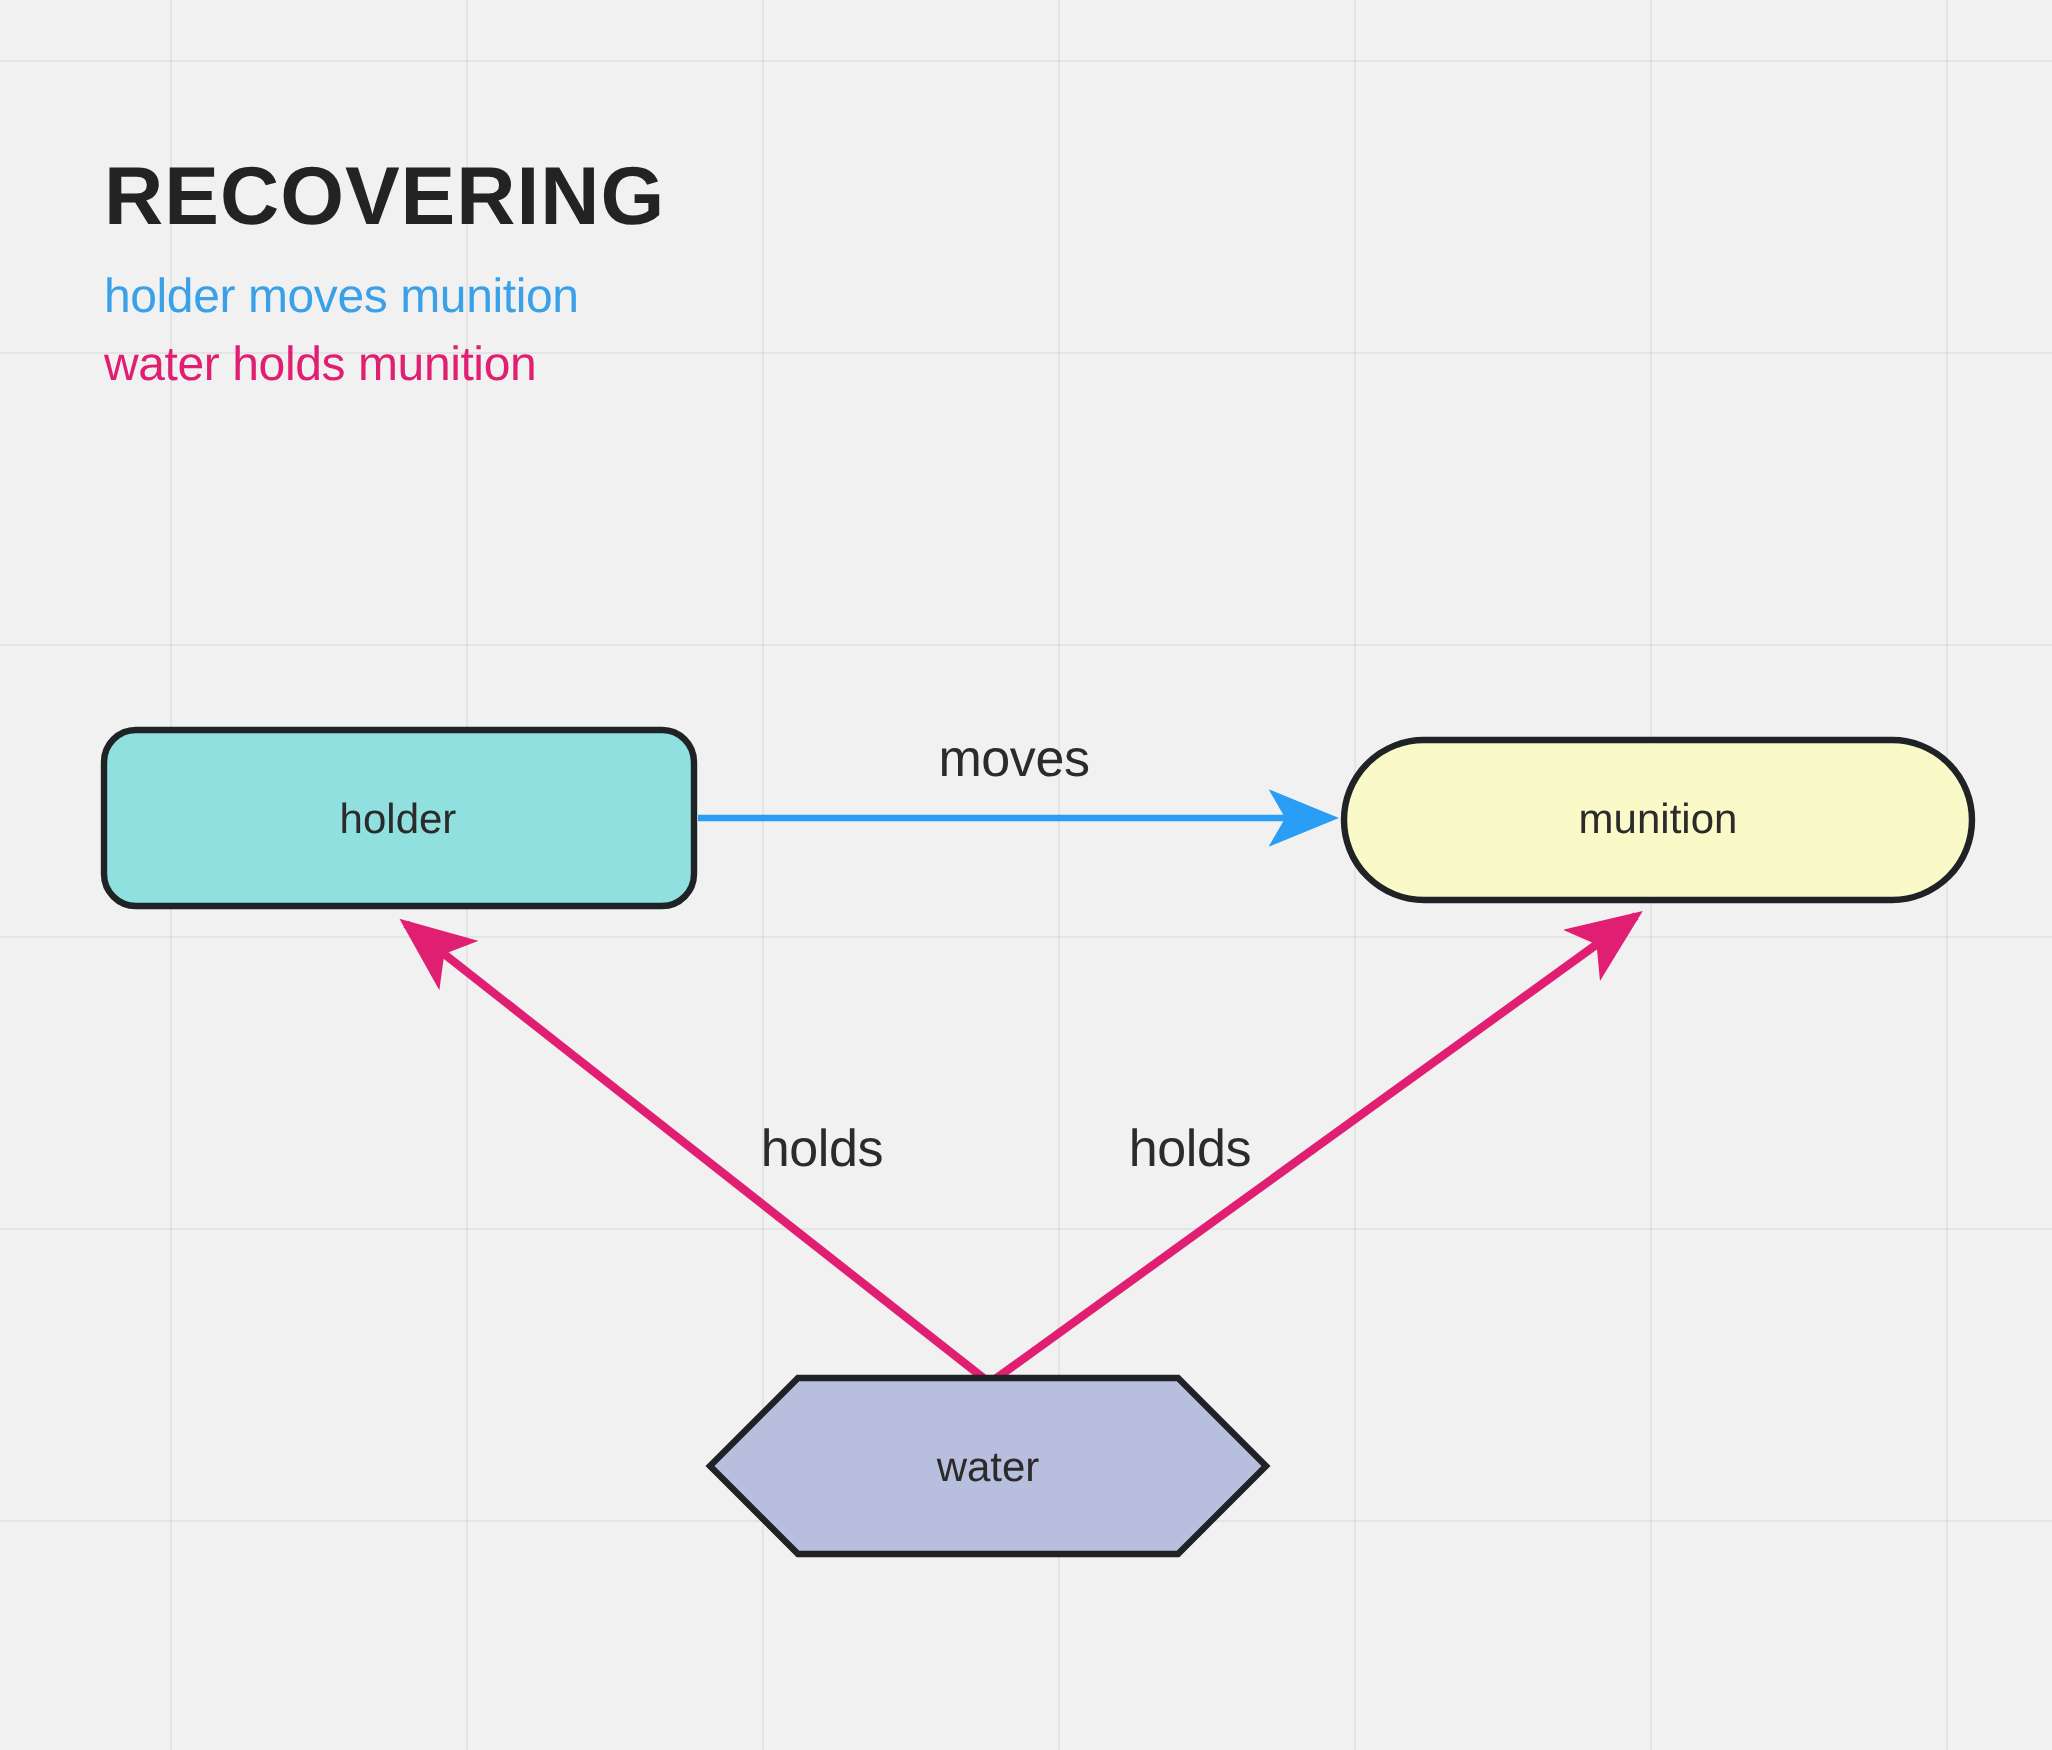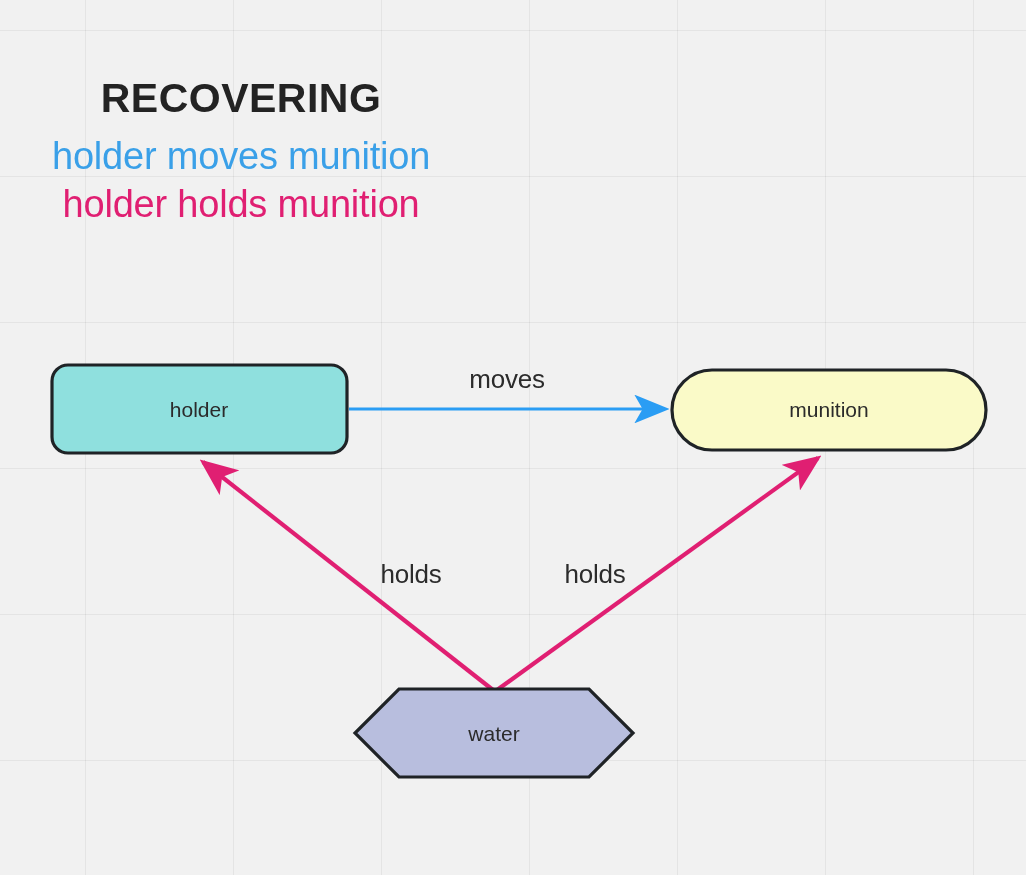--- a/index.html
+++ b/index.html
@@ -20,32 +20,31 @@
     background-position: 85px 30px;
     font-family: "Liberation Sans", sans-serif;
   }
 
   
   #legend {
     position: absolute;
     left: 52px;
     top: 78px;
     line-height: 1;
-    text-align: center;
   }
   #diagram-title {
     font-size: 41px;
     font-weight: bold;
     letter-spacing: 0.5px;
     color: #232323;
     margin: 0 0 18px 0;
     white-space: nowrap;
   }
   .legend-line {
-    font-size: 38px;
+    font-size: 24px;
     font-weight: normal;
     margin: 0 0 10px 0;
     white-space: nowrap;
     letter-spacing: -0.2px;
   }
   .legend-line.c-blue { color: #3aa0e8; }
   .legend-line.c-pink { color: #e01f72; }
 
   
   #graph {
@@ -77,21 +76,21 @@
   .edge-line { fill: none; }
 </style>
 </head>
 <body>
 
 <div id="canvas">
 
   <div id="legend">
     <div id="diagram-title">RECOVERING</div>
     <div class="legend-line c-blue">holder moves munition</div>
-    <div class="legend-line c-pink">holder holds munition</div>
+    <div class="legend-line c-pink">water holds munition</div>
   </div>
 
   <svg id="graph" viewBox="0 0 1026 875">
     <defs>
       <marker id="arrow-blue" markerWidth="11" markerHeight="9" refX="9.6" refY="4.5" orient="auto" markerUnits="strokeWidth">
         <path d="M0,0 L11,4.5 L0,9 L2.6,4.5 Z" fill="#2a9df4"></path>
       </marker>
       <marker id="arrow-pink" markerWidth="9" markerHeight="7.5" refX="8" refY="3.75" orient="auto" markerUnits="strokeWidth">
         <path d="M0,0 L9,3.75 L0,7.5 L2.2,3.75 Z" fill="#e01f72"></path>
       </marker>

